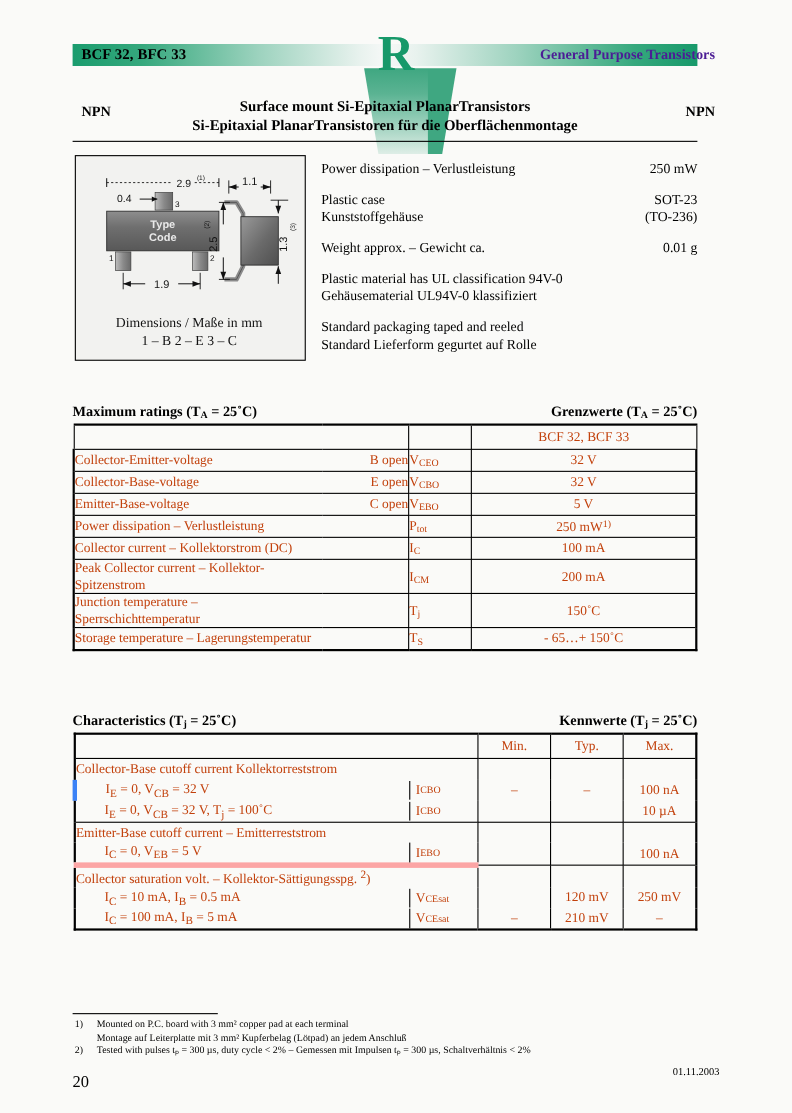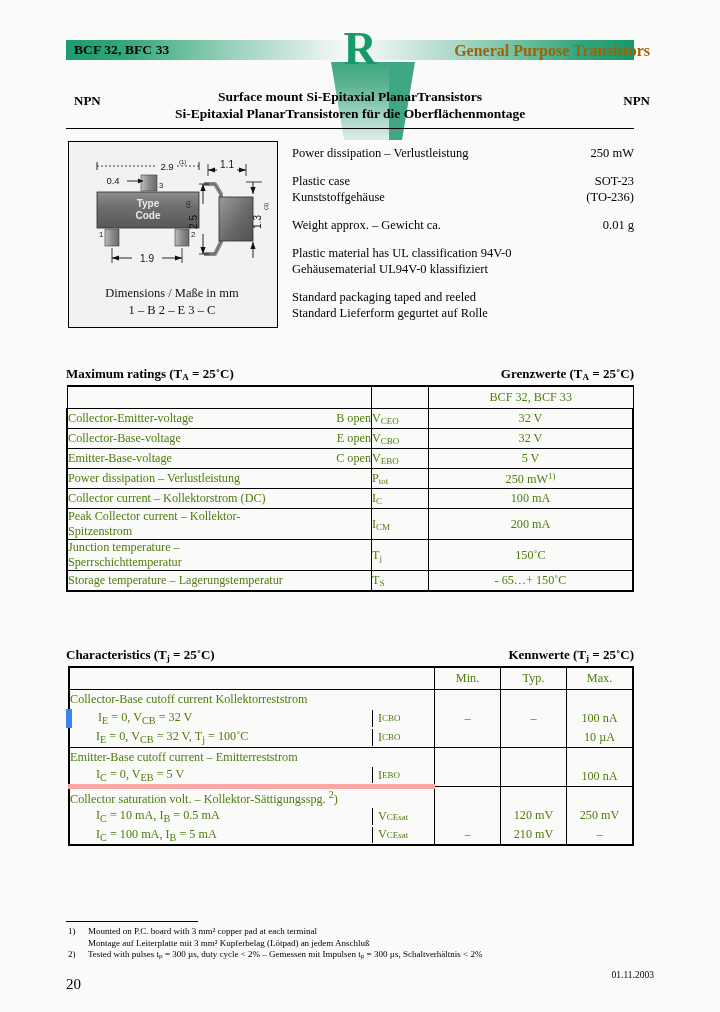--- a/index.html
+++ b/index.html
@@ -48,23 +48,23 @@
     top: 42px;
     font-size: 13.5px;
     font-weight: bold;
     color: #000;
     letter-spacing: 0.1px;
   }
   .band-text-right {
     position: absolute;
     right: 70px;
     top: 42px;
-    font-size: 16px;
+    font-size: 13px;
     font-weight: bold;
-    color: #a16207;
+    color: #4c1d95;
   }
 
   
   .logo-wrap {
     position: absolute;
     left: 318px;
     top: 26px;
     width: 84px;
     height: 112px;
   }
@@ -181,21 +181,21 @@
   .sub { font-size: 9px; vertical-align: -2px; }
   .sup { font-size: 9px; vertical-align: 4px; }
 
   
   table.dt {
     position: absolute;
     left: 66px;
     width: 568px;
     border-collapse: collapse;
     font-size: 12.2px;
-    color: #4d7c0f;
+    color: #c2410c;
     background: #fafaf8;
   }
   table.dt td, table.dt th {
     border: 1px solid #000;
     padding: 0;
     font-weight: normal;
   }
   table.dt .thick-top { border-top: 2px solid #000; }
   table.dt .thick-bottom { border-bottom: 2px solid #000; }
 
@@ -494,21 +494,21 @@
           </td>
           <td class="c-mmm" rowspan="3" style="border-right:2px solid #000;border-bottom:1px solid #000;">
             <div style="display:flex;flex-direction:column;justify-content:flex-end;height:100%;">
               <div style="height:19px;"></div>
               <div style="height:19px;line-height:19px;">100 nA</div>
               <div style="height:19px;line-height:19px;">10 µA</div>
             </div>
           </td>
         </tr>
         <tr>
-          <td class="cell-pad" style="border-left:6px solid #3b82f6;border-top:none;border-bottom:none;border-right:none;padding:0;margin-top:12px;">
+          <td class="cell-pad" style="border-left:4px solid #3b82f6;border-top:none;border-bottom:none;border-right:none;padding:0;margin-top:12px;">
             <div style="display:flex;align-items:center;">
               <div style="flex:1;padding-left:26px;">I<sub>E</sub> = 0, V<sub>CB</sub> = 32 V</div>
               <div style="width:56px;border-left:1px solid #000;padding-left:5px;align-self:stretch;display:flex;align-items:center;">I<span class="sub">CBO</span></div>
             </div>
           </td>
         </tr>
         <tr>
           <td class="cell-pad" style="border-left:2px solid #000;border-top:none;border-bottom:1px solid #000;border-right:none;padding:0;">
             <div style="display:flex;align-items:center;">
               <div style="flex:1;padding-left:26px;">I<sub>E</sub> = 0, V<sub>CB</sub> = 32 V, T<sub>j</sub> = 100˚C</div>

